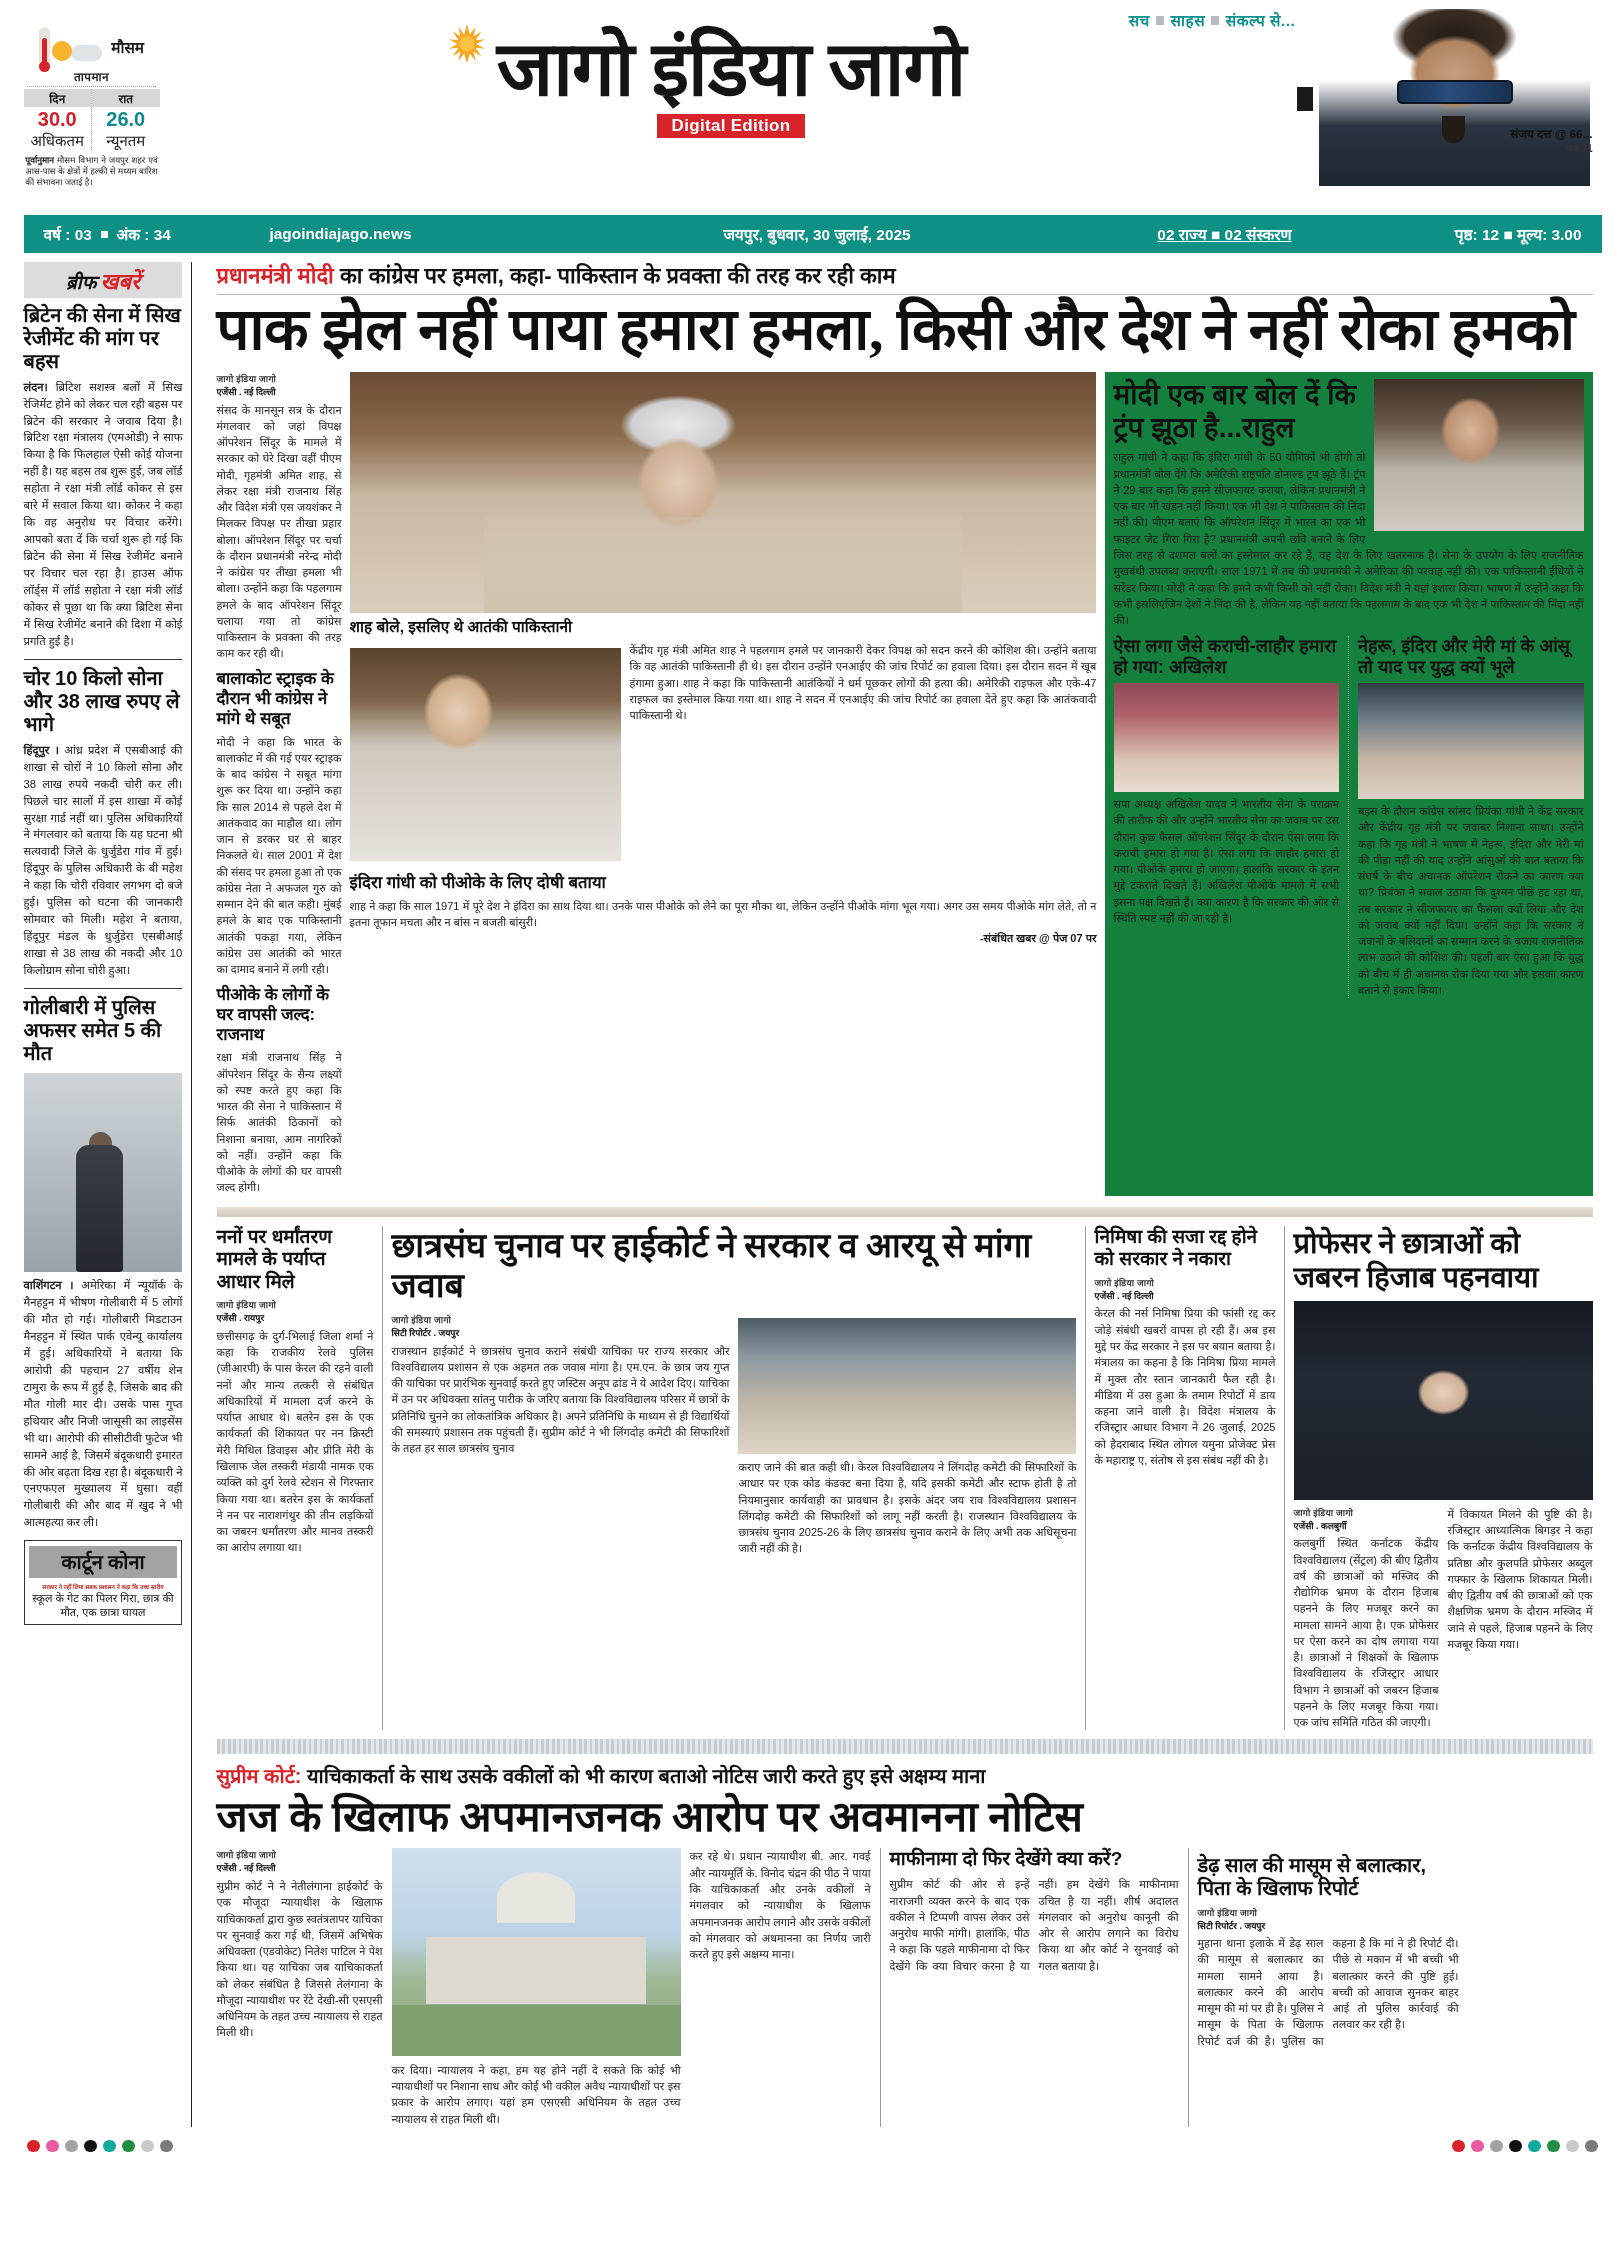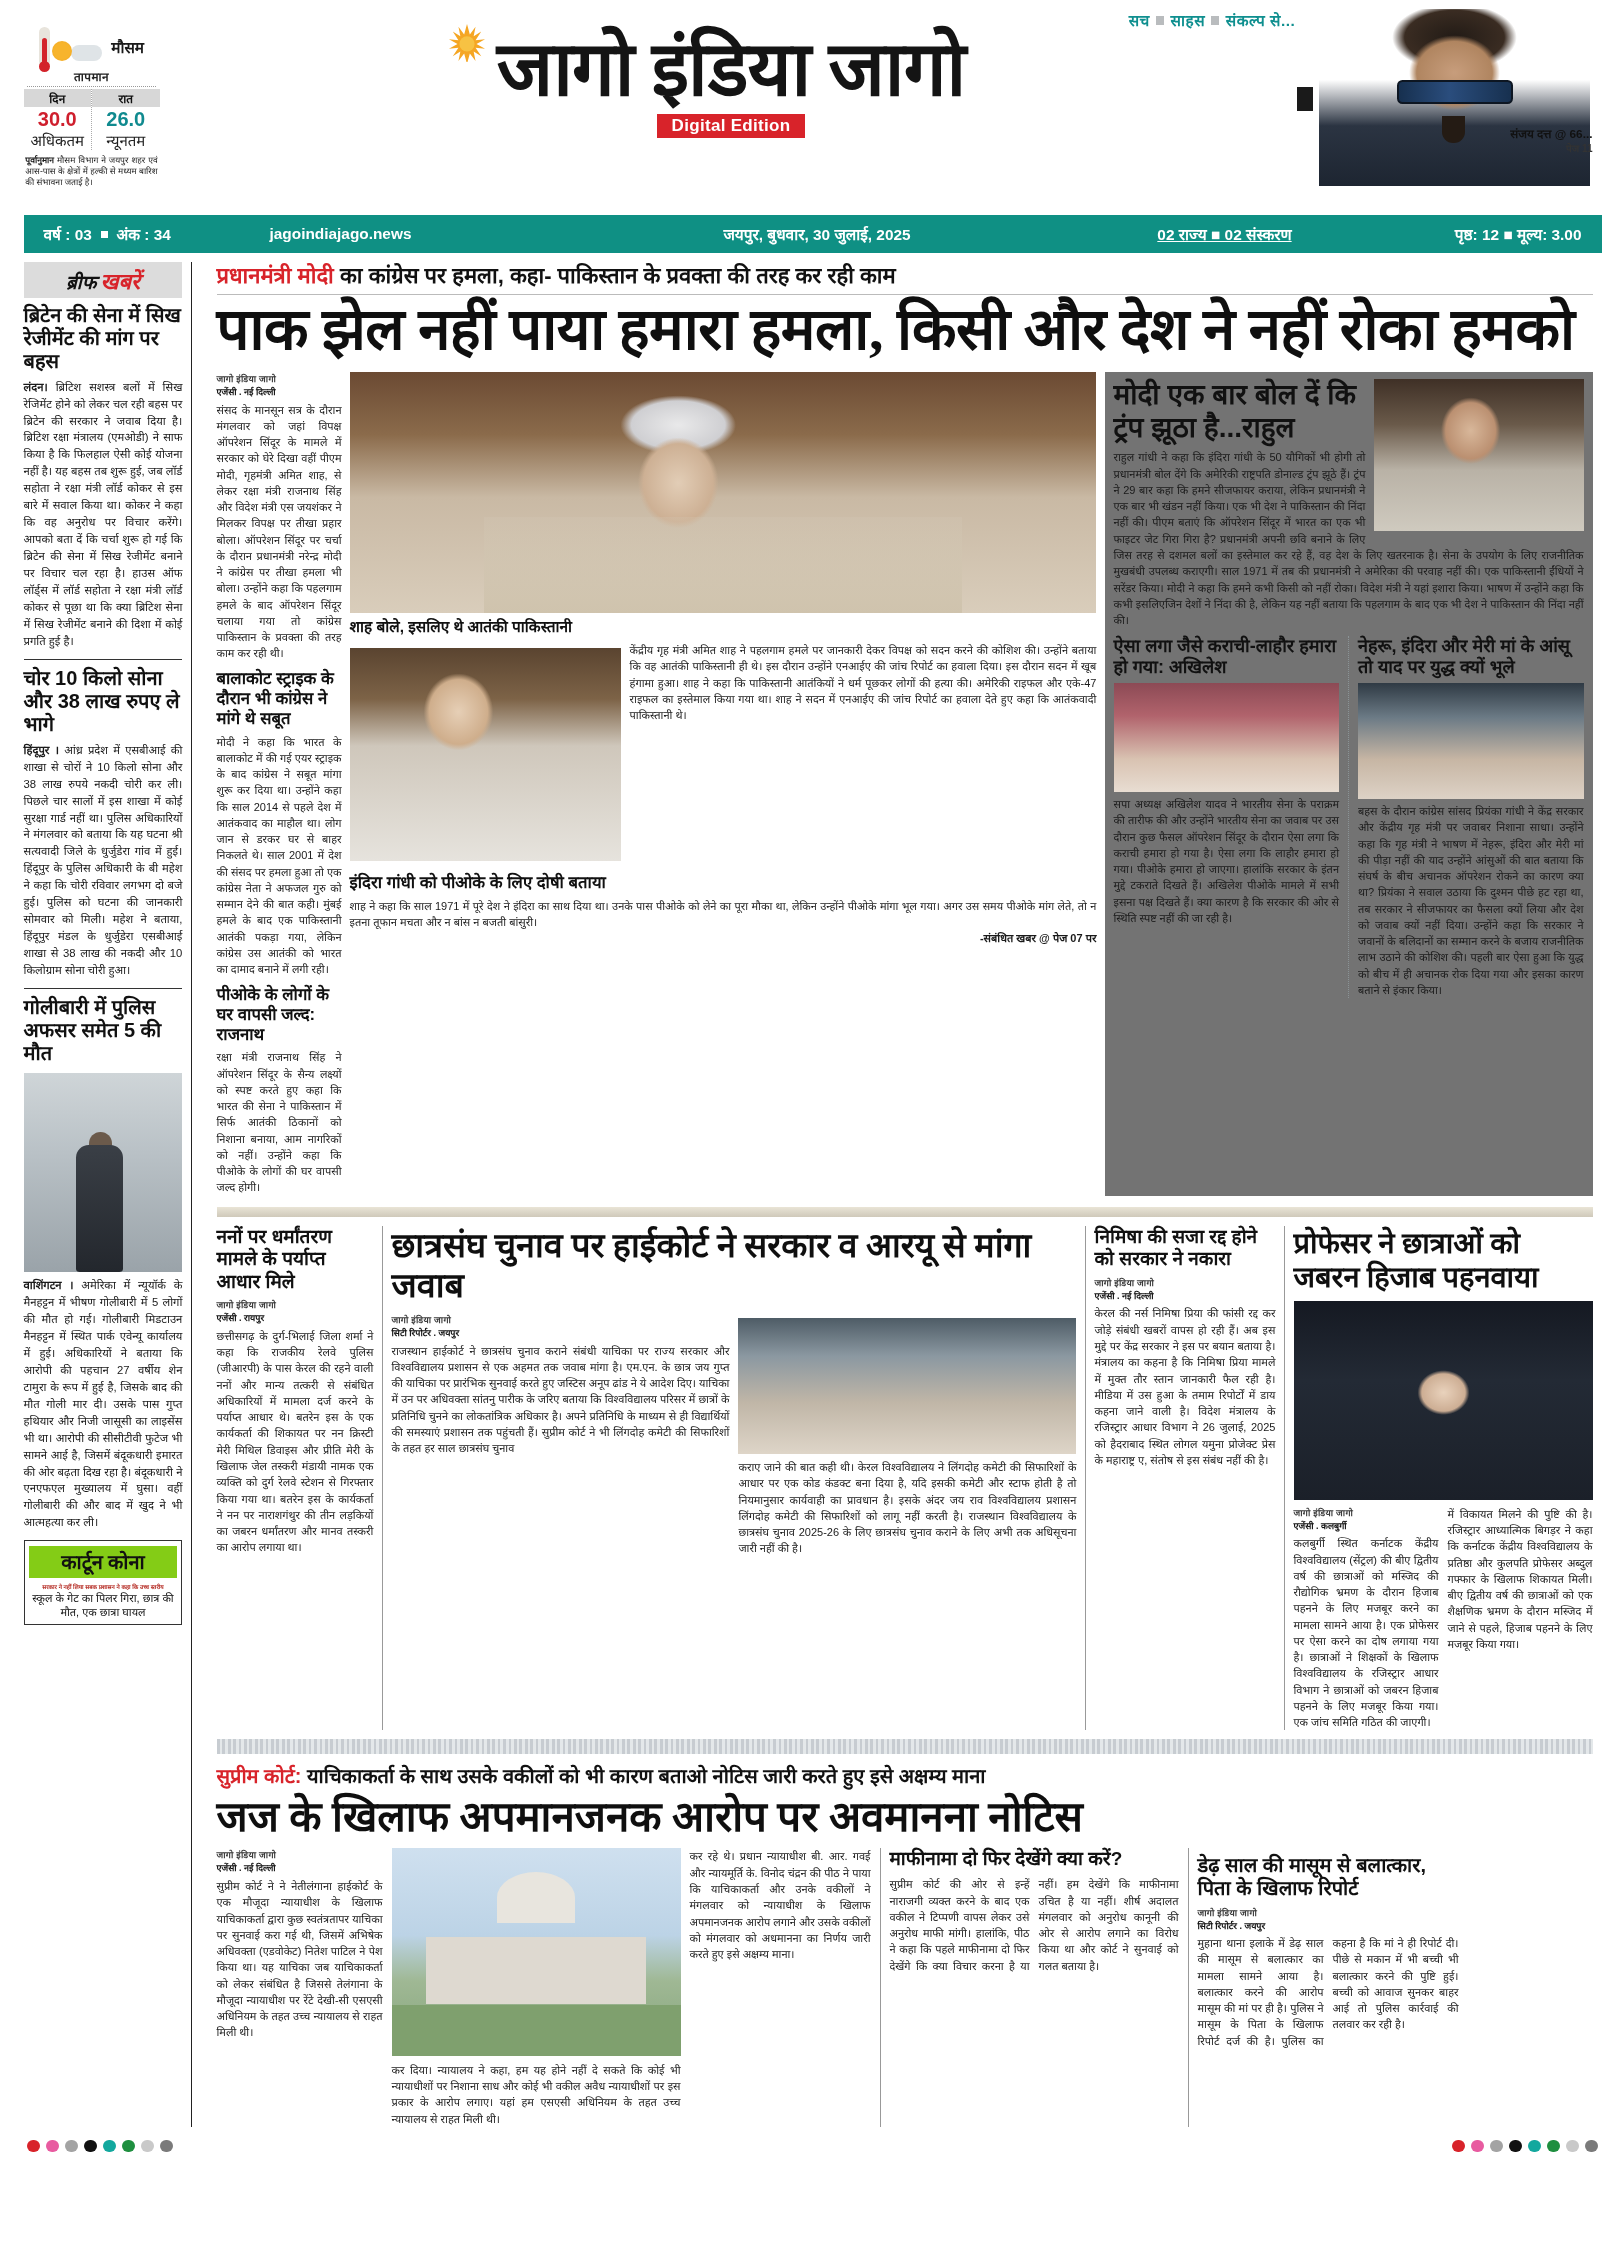--- a/index.html
+++ b/index.html
@@ -159,21 +159,21 @@
     background:linear-gradient(180deg,#3a3f46,#23272d); border-radius:12.7px 12.7px 3.6px 3.6px;
   }
   .brief-photo .head {
     position:absolute; left:65px; bottom:116px; width:23.5px;height:23.5px;
     background:#6b5a4b; border-radius:50%;
   }
 
   
   .cartoon-box { border:0.9px solid #333; margin-top:9px; padding:4.5px; }
   .cartoon-head {
-    background:#84cc16; text-align:center; font-size:20px; font-weight:bold;
+    background:#a3a3a3; text-align:center; font-size:20px; font-weight:bold;
     color:#111; padding:1.8px 0 3.6px;
     font-family:"Liberation Serif",serif;
   }
   .cartoon-sub1 { font-size:5.9px; color:#b3261e; text-align:center; margin-top:4.5px; font-weight:bold;}
   .cartoon-sub2 { font-size:11px; color:#111; text-align:center; line-height:1.3; font-weight:500;}
   .cartoon-art { position:relative; height:226px; margin-top:3.6px;
      background:linear-gradient(180deg,#fdfdfd 0%,#fbf5ee 70%,#f6e9da 100%); }
   .bubble {
     position:relative; margin:5.4px auto 0; width:127px; padding:7.2px 5.4px;
     border:1.8px solid #111; border-radius:44% / 36%; background:#fff;
@@ -207,21 +207,21 @@
   .mega {
     font-size:58px; font-weight:bold; line-height:1.14; color:#0f0f0f;
     letter-spacing:-0.5px; margin:1.8px 0 9px;
     font-family:"Liberation Serif","DejaVu Serif",serif;
   }
 
   
   .lead-grid { display:flex; gap:8.1px; }
   .lead-c1 { width:125px; flex:0 0 125px; }
   .lead-c2 { flex:1; }
-  .lead-c3 { width:488px; flex:0 0 488px; background:#737373; padding:7.2px 9px; }
+  .lead-c3 { width:488px; flex:0 0 488px; background:#15803d; padding:7.2px 9px; }
 
   .byline { font-size:9px; font-weight:bold; color:#3a3a3a; letter-spacing:0.3px;}
   .byline2 { font-size:9px; font-weight:bold; color:#111; margin-bottom:3.6px;}
   .body-txt { font-size:11px; line-height:1.48; text-align:justify; color:#1a1a1a; }
   .sub-h {
     font-size:16.7px; font-weight:bold; line-height:1.2; color:#111; margin:7.2px 0 4.5px;
   }
   .photo-modi {
     width:100%; height:241px; margin-bottom:5.4px;
     background:

